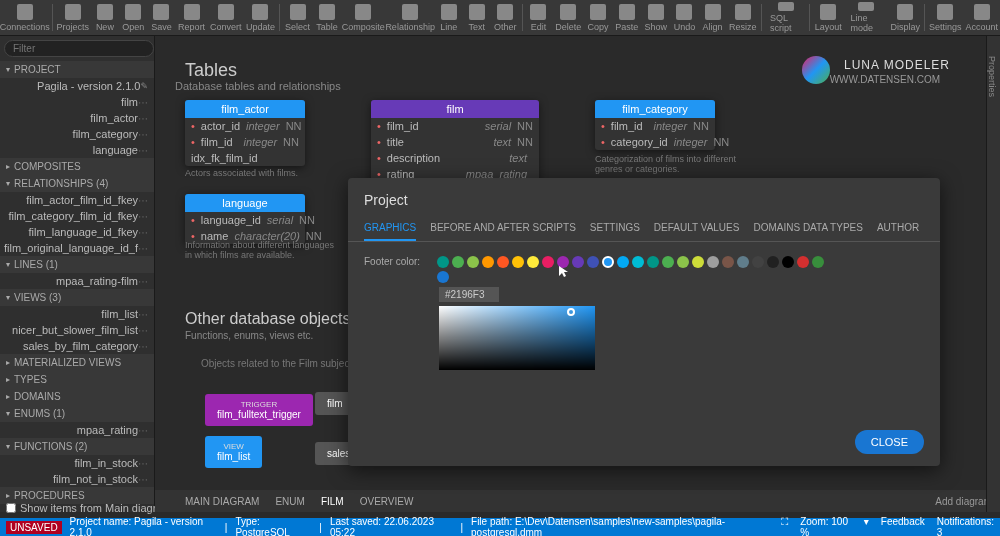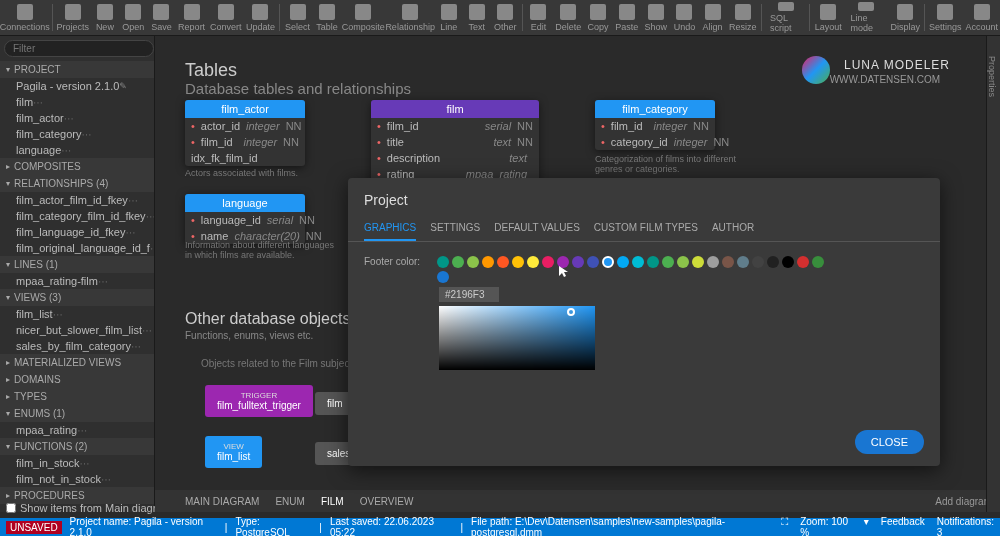--- a/index.html
+++ b/index.html
@@ -9,25 +9,25 @@
 .ticon{width:16px;height:16px;background:#888;border-radius:2px;margin-bottom:2px}
 .tlbl{font-size:9px;color:#999}
 .tsep{width:1px;background:#555;margin:4px 2px}
 .main{display:flex;height:476px}
 .sidebar{width:155px;background:#2f2f2f;border-right:1px solid #1a1a1a;overflow-y:auto}
 .filter{padding:4px;display:flex;align-items:flex-end;gap:4px}
 .finput{flex:1;background:#222;border:1px solid #444;border-radius:10px;padding:2px 8px;font-size:10px;color:#999}
 .shead{background:#383838;padding:3px 6px;font-size:10px;color:#aaa;cursor:pointer;display:flex;align-items:center}
 .shead::before{content:'▸';margin-right:4px;font-size:8px}
 .shead.open::before{content:'▾'}
-.sitem{padding:2px 6px 2px 16px;font-size:10px;color:#aaa;display:flex;justify-content:flex-start;align-items:center;cursor:pointer}
+.sitem{padding:2px 6px 2px 16px;font-size:10px;color:#aaa;display:flex;justify-content:flex-end;align-items:center;cursor:pointer}
 .dots{color:#666;font-size:10px}
 .canvas{flex:1;background:#2a2a2a;position:relative;overflow:hidden}
 .ch1{font-size:18px;color:#ccc;position:absolute;top:24px;left:30px}
-.ch2{font-size:15px;color:#888;position:absolute;top:44px;left:30px}
+.ch2{font-size:11px;color:#888;position:absolute;top:44px;left:20px}
 .logo{position:absolute;top:20px;right:170px;width:28px;height:28px;background:linear-gradient(135deg,#e91e63,#2196f3,#4caf50);border-radius:50%}
 .lname{position:absolute;top:22px;right:50px;font-size:12px;color:#ddd;letter-spacing:1px}
 .lurl{position:absolute;top:38px;right:60px;font-size:10px;color:#999}
 .tbl{position:absolute;background:#333;border-radius:3px;box-shadow:0 2px 8px rgba(0,0,0,0.5)}
 .tblh{padding:3px 10px;text-align:center;font-size:11px;color:#fff;border-radius:3px 3px 0 0}
 .tblh.blue{background:#2196f3}
 .tblh.purple{background:#673ab7}
 .tblr{display:flex;padding:2px 6px;font-size:10px;color:#aaa;gap:6px}
 .tblr .fn{flex:1}
 .tblr .ft{color:#888;font-style:italic}
@@ -259,22 +259,22 @@
         </div>
         <div class="sitem">
           <span>nicer_but_slower_film_list</span>
           <span class="dots">⋯</span>
         </div>
         <div class="sitem">
           <span>sales_by_film_category</span>
           <span class="dots">⋯</span>
         </div>
         <div class="shead">MATERIALIZED VIEWS</div>
+        <div class="shead">TYPES</div>
         <div class="shead">DOMAINS</div>
-        <div class="shead">TYPES</div>
         <div class="shead open">ENUMS  (1)</div>
         <div class="sitem">
           <span>mpaa_rating</span>
           <span class="dots">⋯</span>
         </div>
         <div class="shead open">FUNCTIONS  (2)</div>
         <div class="sitem">
           <span>film_in_stock</span>
           <span class="dots">⋯</span>
         </div>
@@ -390,21 +390,21 @@
             <span class="nn">NN</span>
           </div>
         </div>
     </div>
     <div class="tbld" style="top:204px;left:30px">Information about different languages in which films are available.</div>
 
     <div class="ch3">Other database objects</div>
     <div class="ch4">Functions, enums, views etc.</div>
     <div class="ch5">Objects related to the Film subject area</div>
 
-    <div class="oobj purple" style="top:349px;left:50px">
+    <div class="oobj purple" style="top:358px;left:50px">
       <div class="tp">TRIGGER</div>
       <div class="nm">film_fulltext_trigger</div>
     </div>
     <div class="oobj" style="top:356px;left:160px;background:#555">
       <div class="nm">film</div>
     </div>
     <div class="oobj blue" style="top:400px;left:50px">
       <div class="tp">VIEW</div>
       <div class="nm">film_list</div>
     </div>
@@ -423,23 +423,24 @@
 </div>
 
 <div class="propbar">
   <span>Properties</span>
 </div>
 
 <div class="modal">
   <div class="mtitle">Project</div>
   <div class="mtabs" id="mtabs">
       <div class="mtab active">GRAPHICS</div>
+      <div class="mtab">BEFORE AND AFTER SCRIPTS</div>
       <div class="mtab">SETTINGS</div>
       <div class="mtab">DEFAULT VALUES</div>
-      <div class="mtab">CUSTOM FILM TYPES</div>
+      <div class="mtab">DOMAINS DATA TYPES</div>
       <div class="mtab">AUTHOR</div>
     </div>
   <div class="mbody">
     <span class="mlbl">Footer color:</span>
     <div class="swatches" id="swatches">
         <div class="sw" style="background: rgb(0, 150, 136);"></div>
         <div class="sw" style="background: rgb(76, 175, 80);"></div>
         <div class="sw" style="background: rgb(139, 195, 74);"></div>
         <div class="sw" style="background: rgb(255, 152, 0);"></div>
         <div class="sw" style="background: rgb(255, 87, 34);"></div>

